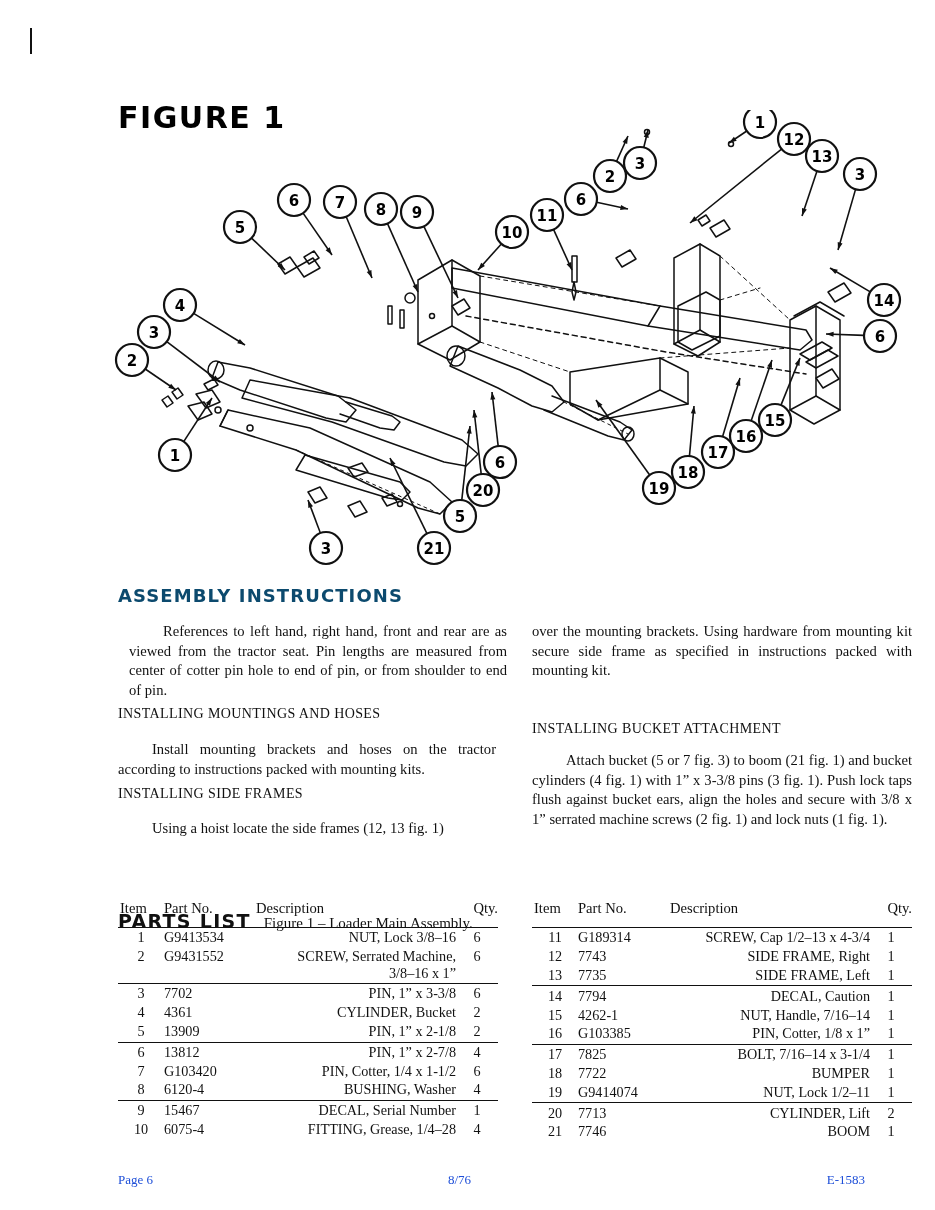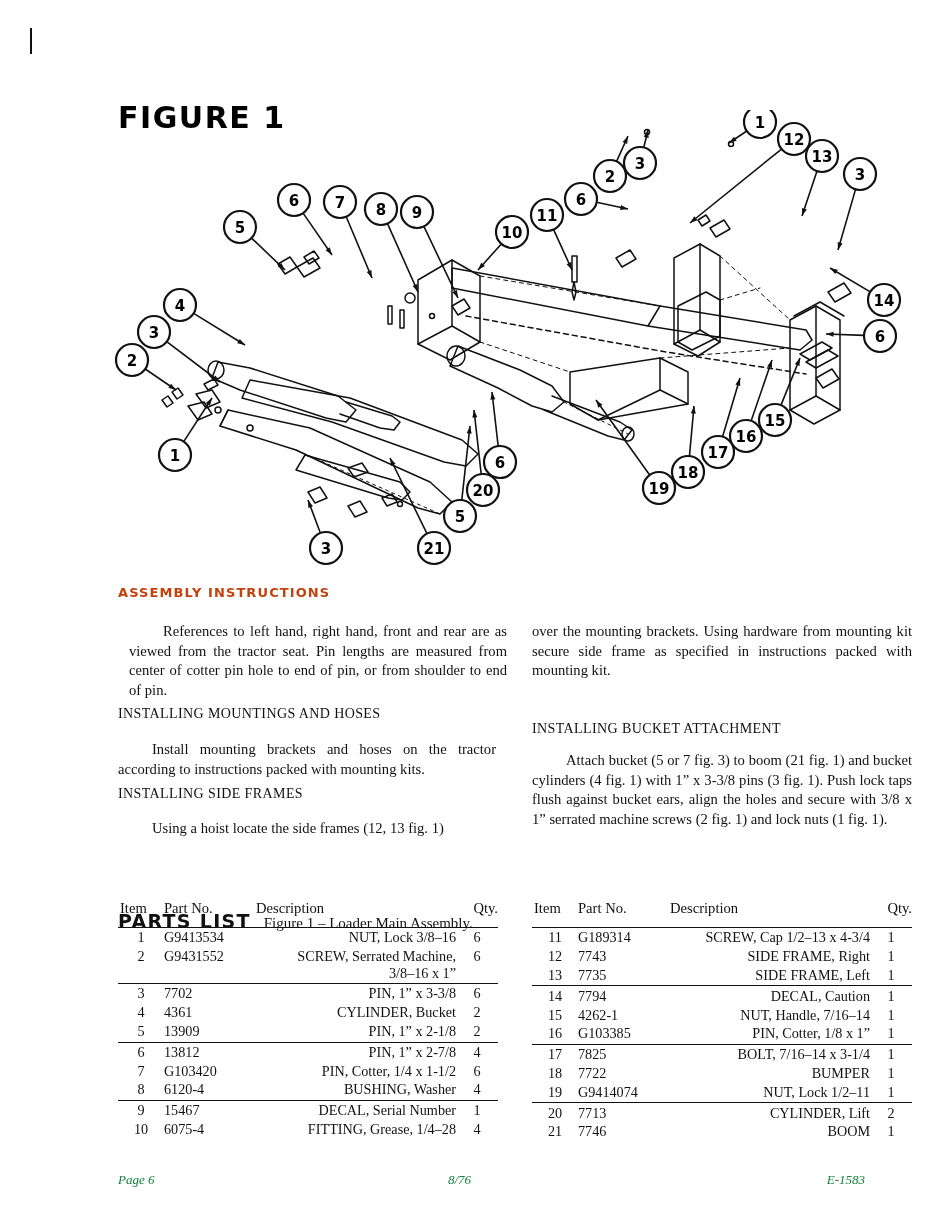--- a/index.html
+++ b/index.html
@@ -48,23 +48,23 @@
     top: 110px;
     width: 820px;
     height: 460px;
   }
   .diagram svg { display: block; }
   
   .section-head {
     position: absolute;
     font-family: "DejaVu Sans", "Liberation Sans", sans-serif;
     font-weight: bold;
-    font-size: 13px;
+    font-size: 18px;
     letter-spacing: 1.1px;
-    color: #c2410c;
+    color: #0c4a6e;
   }
   .sub-head {
     position: absolute;
     font-family: "Liberation Serif", serif;
     font-size: 14px;
     letter-spacing: 0.4px;
     color: #111;
   }
   .body-par {
     position: absolute;
@@ -137,22 +137,21 @@
 
   
   .footer {
     position: absolute;
     top: 1172px;
     left: 0;
     width: 935px;
     height: 20px;
     font-family: "Liberation Serif", serif;
     font-size: 13px;
-    color: #15803d;
-    font-style: italic;
+    color: #1d4ed8;
   }
   .footer .f-left   { position: absolute; left: 118px;  top: 0; }
   .footer .f-center { position: absolute; left: 448px;  top: 0; }
   .footer .f-right  { position: absolute; right: 70px;  top: 0; }
 
   
   .callout-num {
     font-family: "DejaVu Sans", "Liberation Sans", sans-serif;
     font-weight: bold;
     font-size: 15px;

